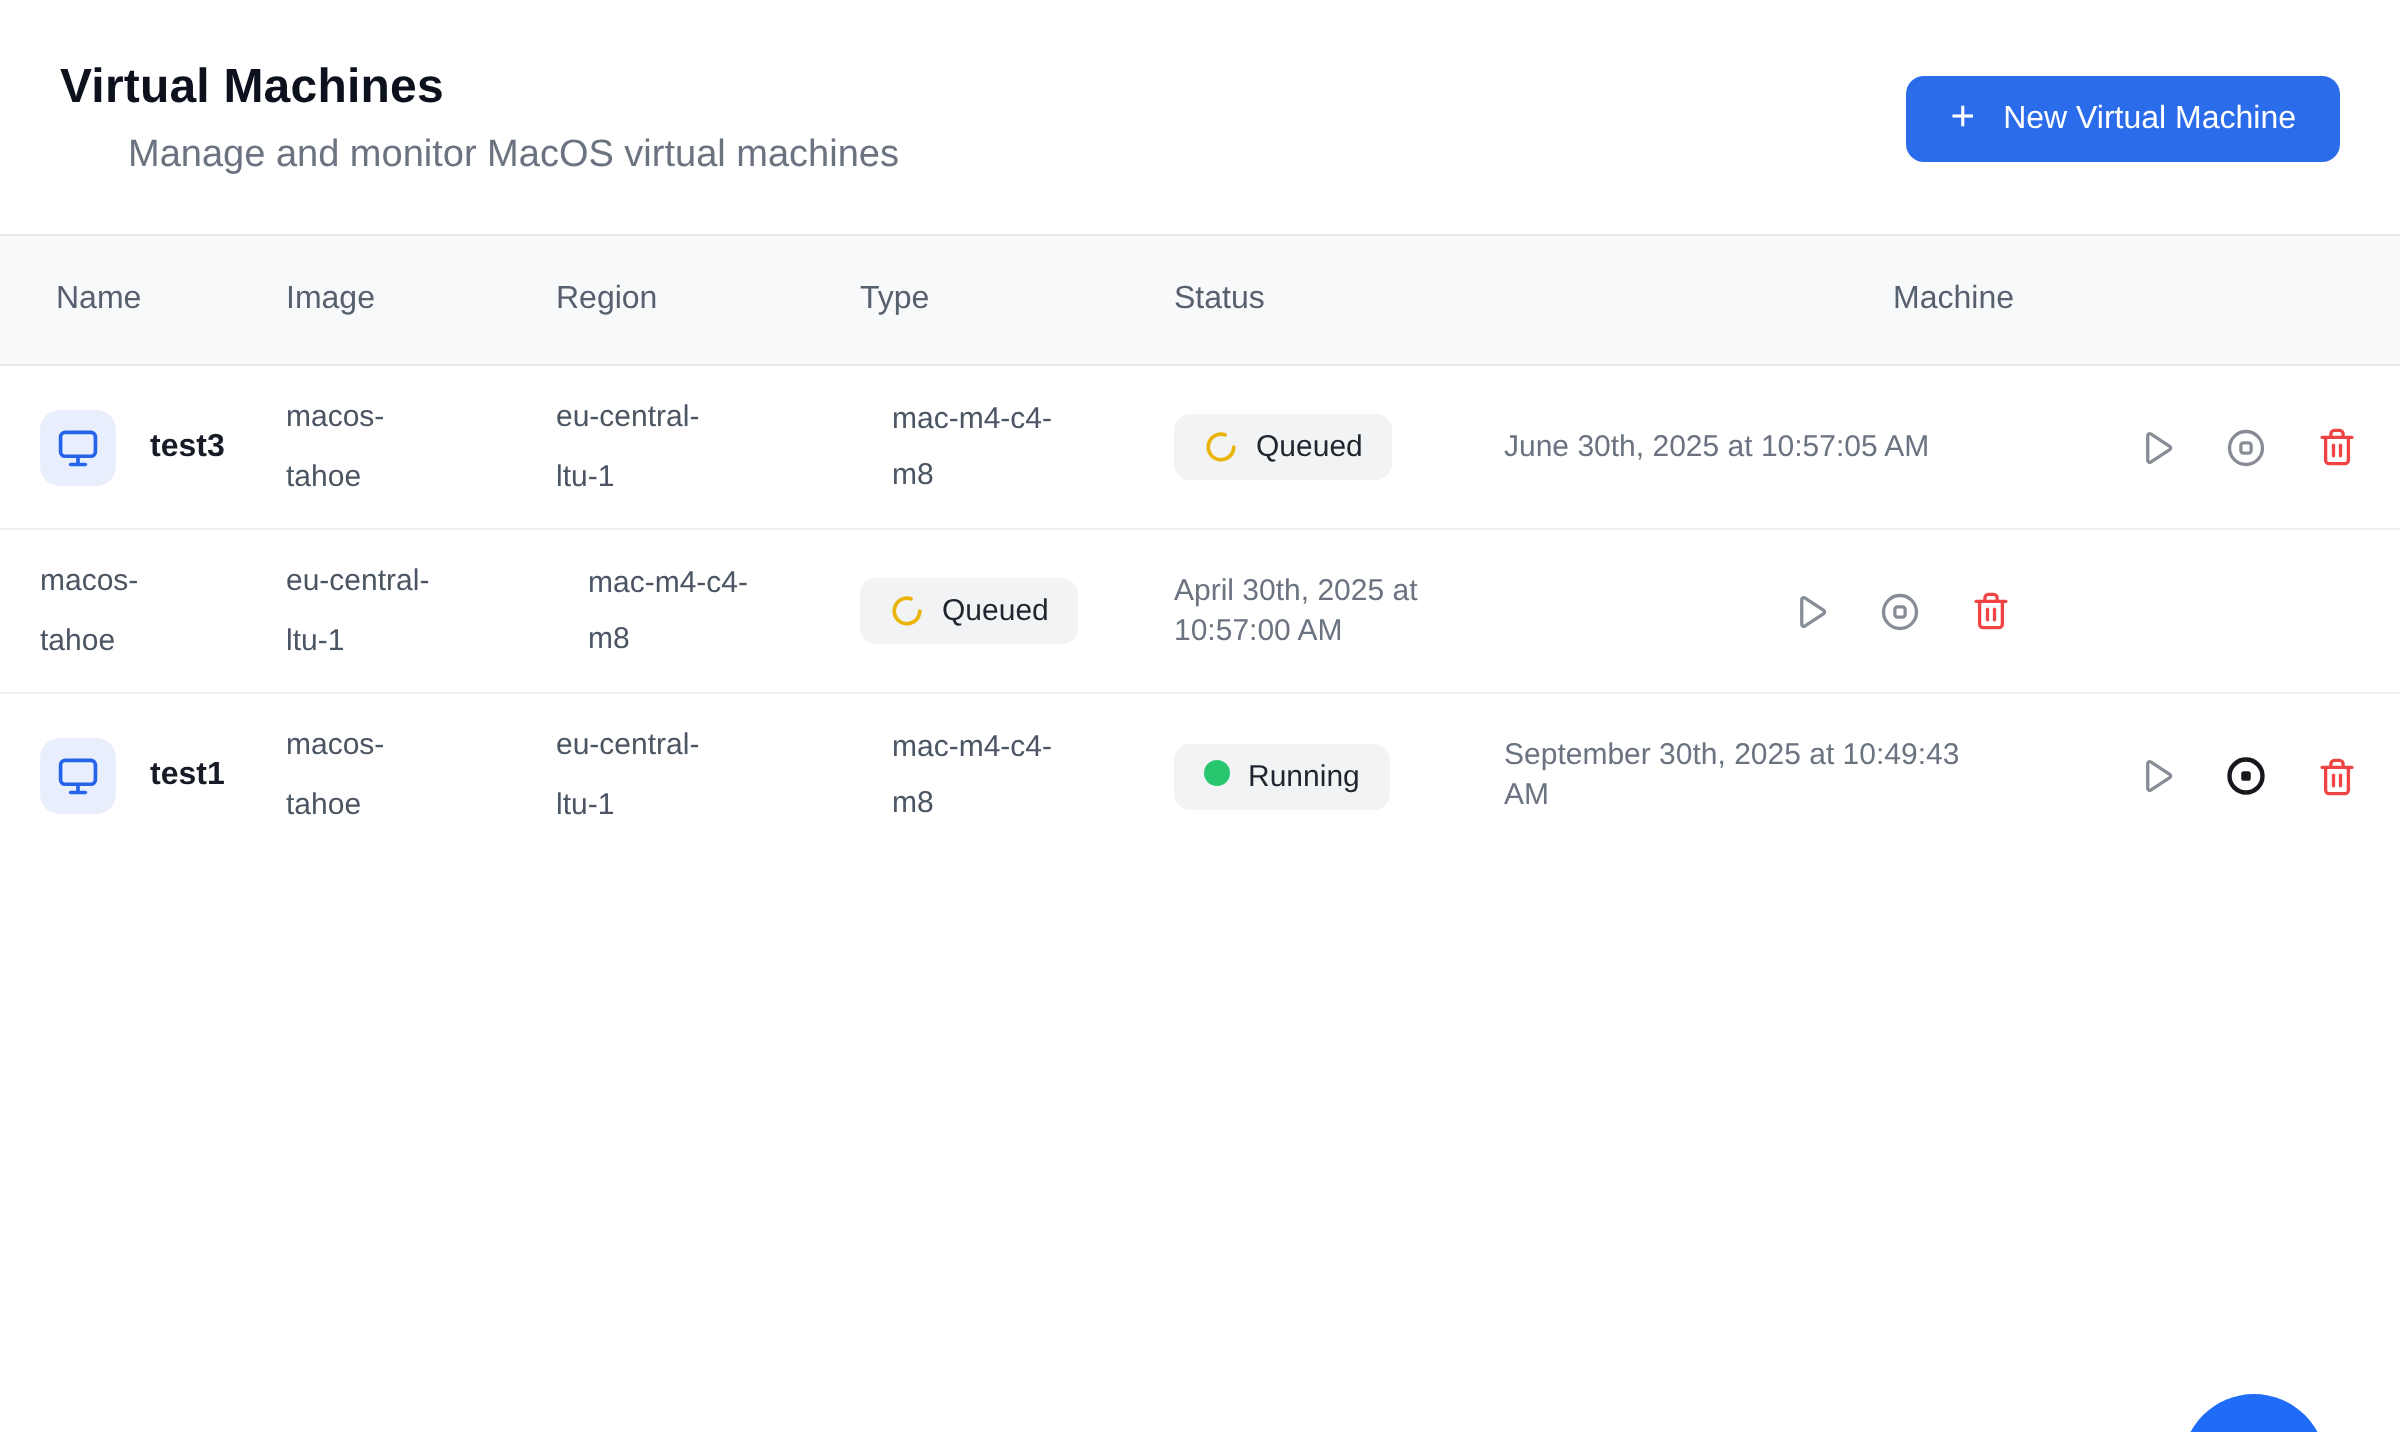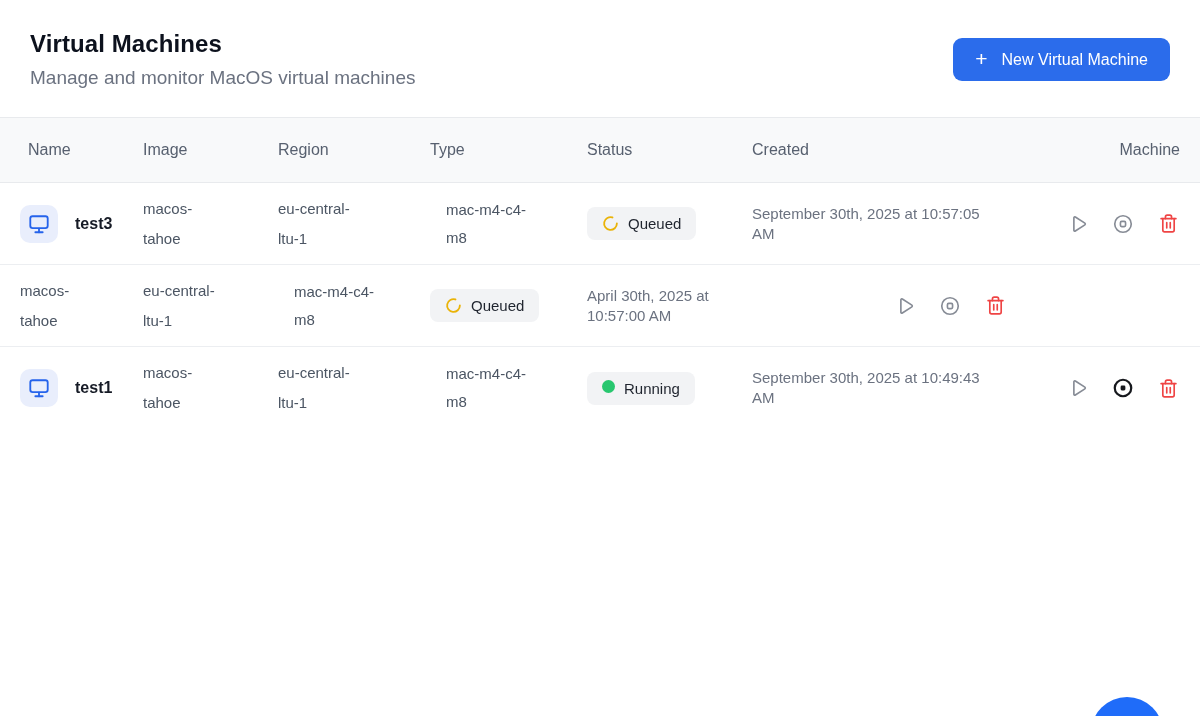--- a/index.html
+++ b/index.html
@@ -22,20 +22,21 @@
     font-size: 24px;
     font-weight: 700;
     color: #0c111d;
     letter-spacing: .1px;
   }
   .page-subtitle {
     font-size: 19px;
     color: #6b7280;
     margin-top: 9px;
     font-weight: 400;
+    margin-left: 34px;
   }
   .new-vm-btn {
     display: inline-flex;
     align-items: center;
     gap: 14px;
     background: #2b6ceb;
     color: #ffffff;
     border: none;
     border-radius: 9px;
     padding: 0 22px;
@@ -176,21 +177,20 @@
   </button>
 </header>
 
 <div class="vm-table">
   <div class="grid-cols thead">
     <div class="th-name">Name</div>
     <div>Image</div>
     <div>Region</div>
     <div>Type</div>
     <div>Status</div>
-    <div>Created</div>
     <div class="th-actions">Machine</div>
   </div>
   <div>
   <div class="grid-cols vm-row">
     <div class="cell-name">
       <span class="vm-icon-box">
         <svg width="22" height="22" viewBox="0 0 24 24" fill="none" stroke="#2563eb" stroke-width="2" stroke-linecap="round" stroke-linejoin="round">
           <rect x="2.5" y="3.5" width="19" height="13" rx="2.5"></rect>
           <line x1="8" y1="21" x2="16" y2="21"></line>
           <line x1="12" y1="17" x2="12" y2="21"></line>
@@ -203,21 +203,21 @@
     <div class="cell-type"><span>mac-m4-c4-m8</span></div>
     <div>
       <span class="badge queued">
         <svg class="spinner-svg" width="17" height="17" viewBox="0 0 24 24" fill="none">
           <path d="M21 12a9 9 0 1 1-6.2-8.56" stroke="#eab308" stroke-width="2.6" stroke-linecap="round"></path>
         </svg>
 
         <span>Queued</span>
       </span>
     </div>
-    <div class="cell-created">September 30th, 2025 at 10:57:05 AM</div>
+    <div class="cell-created">June 30th, 2025 at 10:57:05 AM</div>
     <div class="cell-actions">
       <button class="icon-btn play-btn" title="Start">
         <svg width="22" height="22" viewBox="0 0 24 24" fill="none" stroke="#878c96" stroke-width="1.8" stroke-linejoin="round">
           <path d="M7.5 5.2v13.6c0 .8.9 1.3 1.6.9l10.4-6.8c.6-.4.6-1.4 0-1.8L9.1 4.3c-.7-.4-1.6.1-1.6.9z"></path>
         </svg>
       </button>
       <button class="icon-btn stop-btn" title="Stop">
         <svg class="stop-default" width="22" height="22" viewBox="0 0 24 24" fill="none" stroke="currentColor" stroke-width="1.8">
           <circle cx="12" cy="12" r="9"></circle>
           <rect x="9.2" y="9.2" width="5.6" height="5.6" rx="1.4"></rect>

